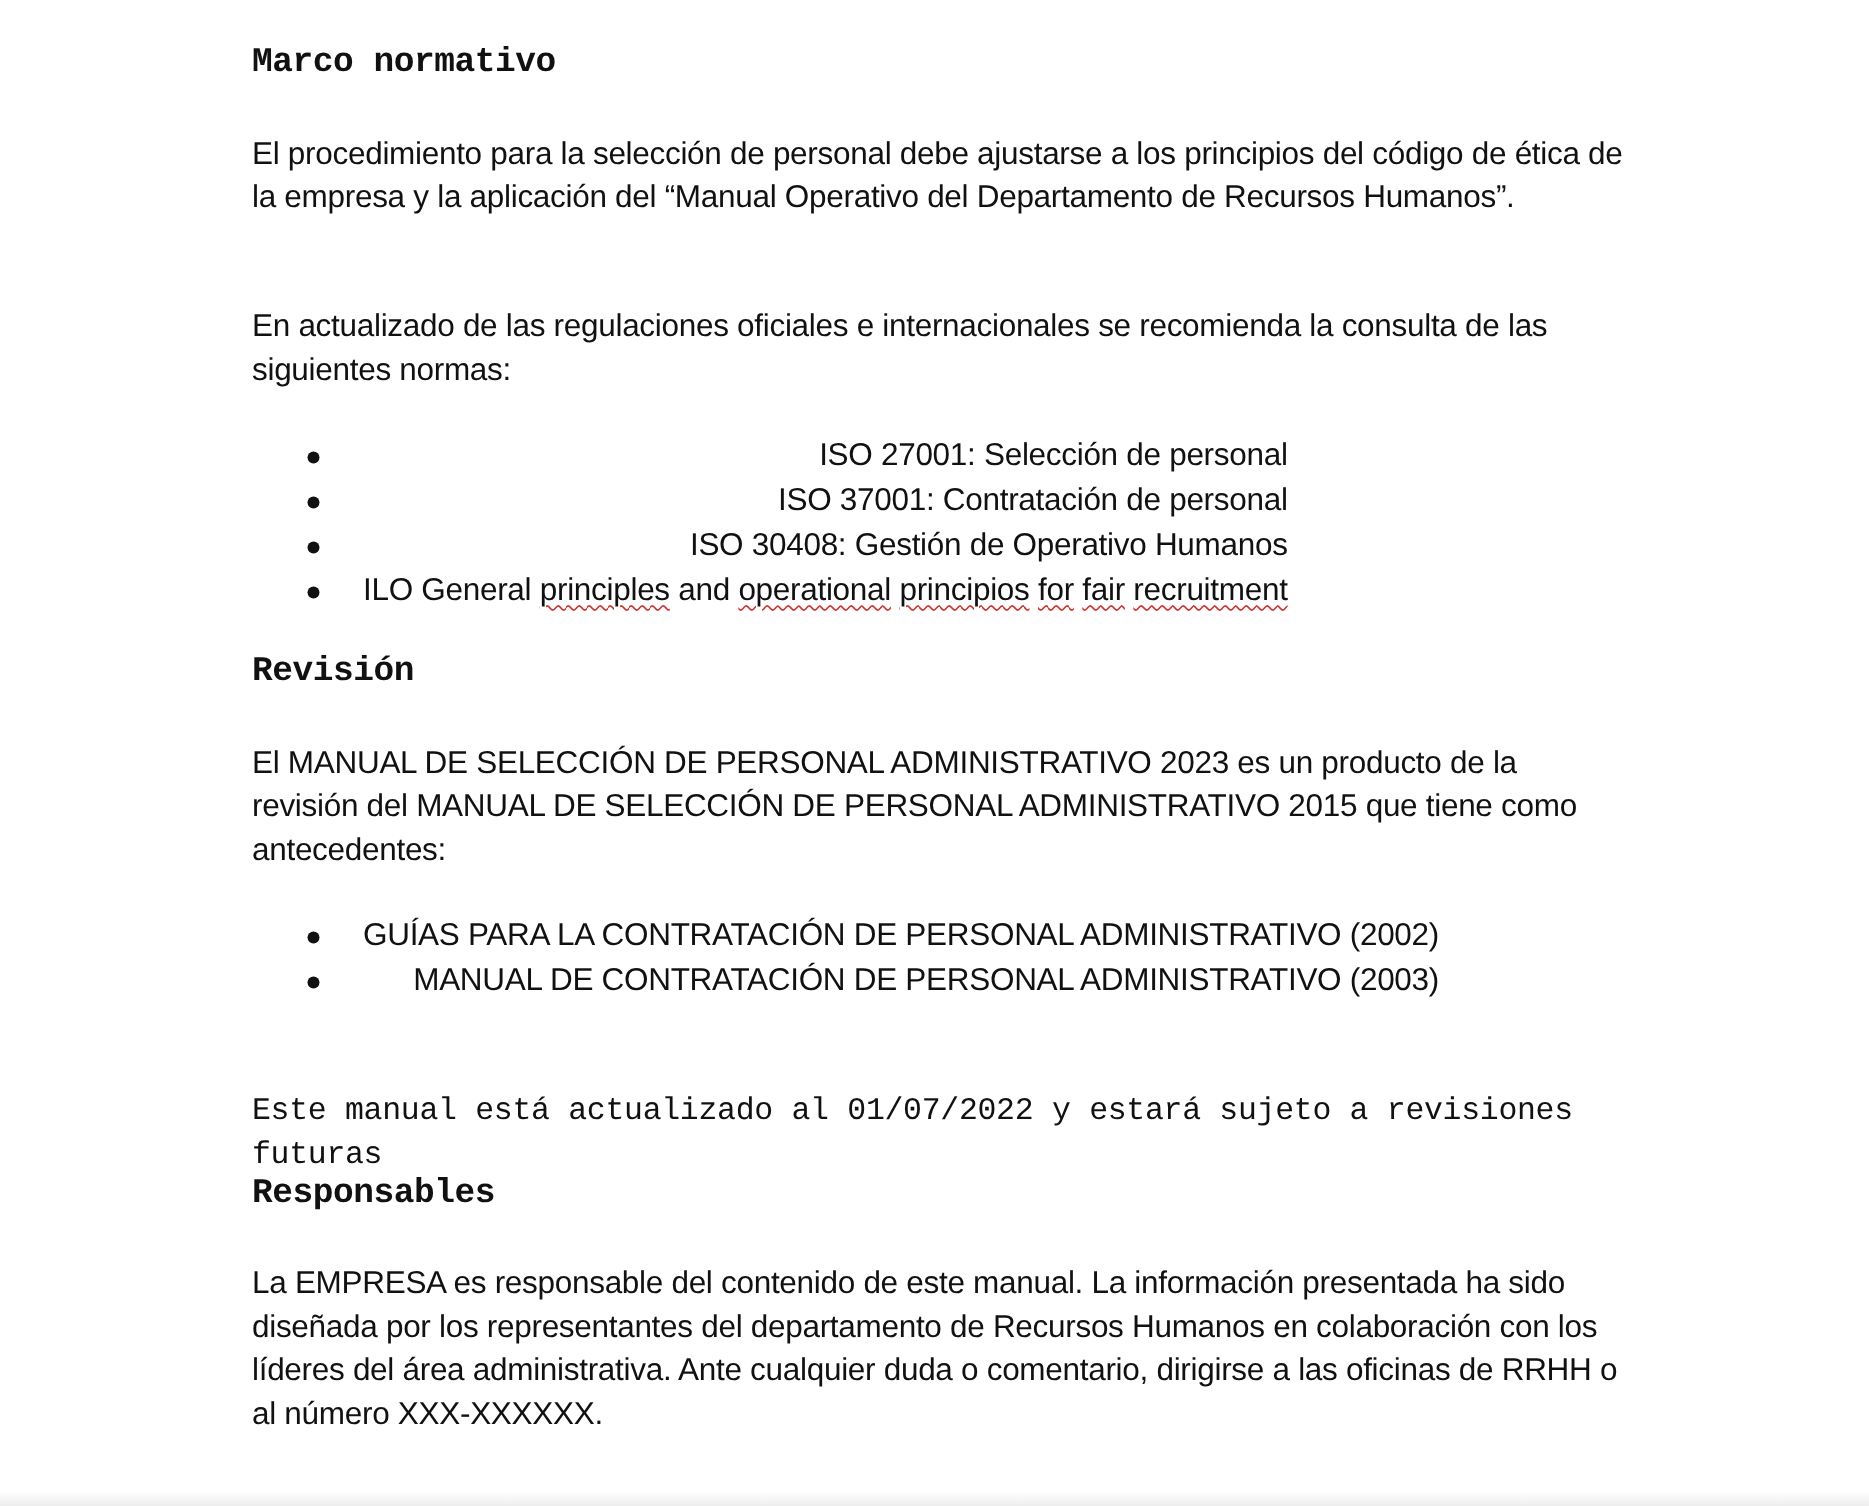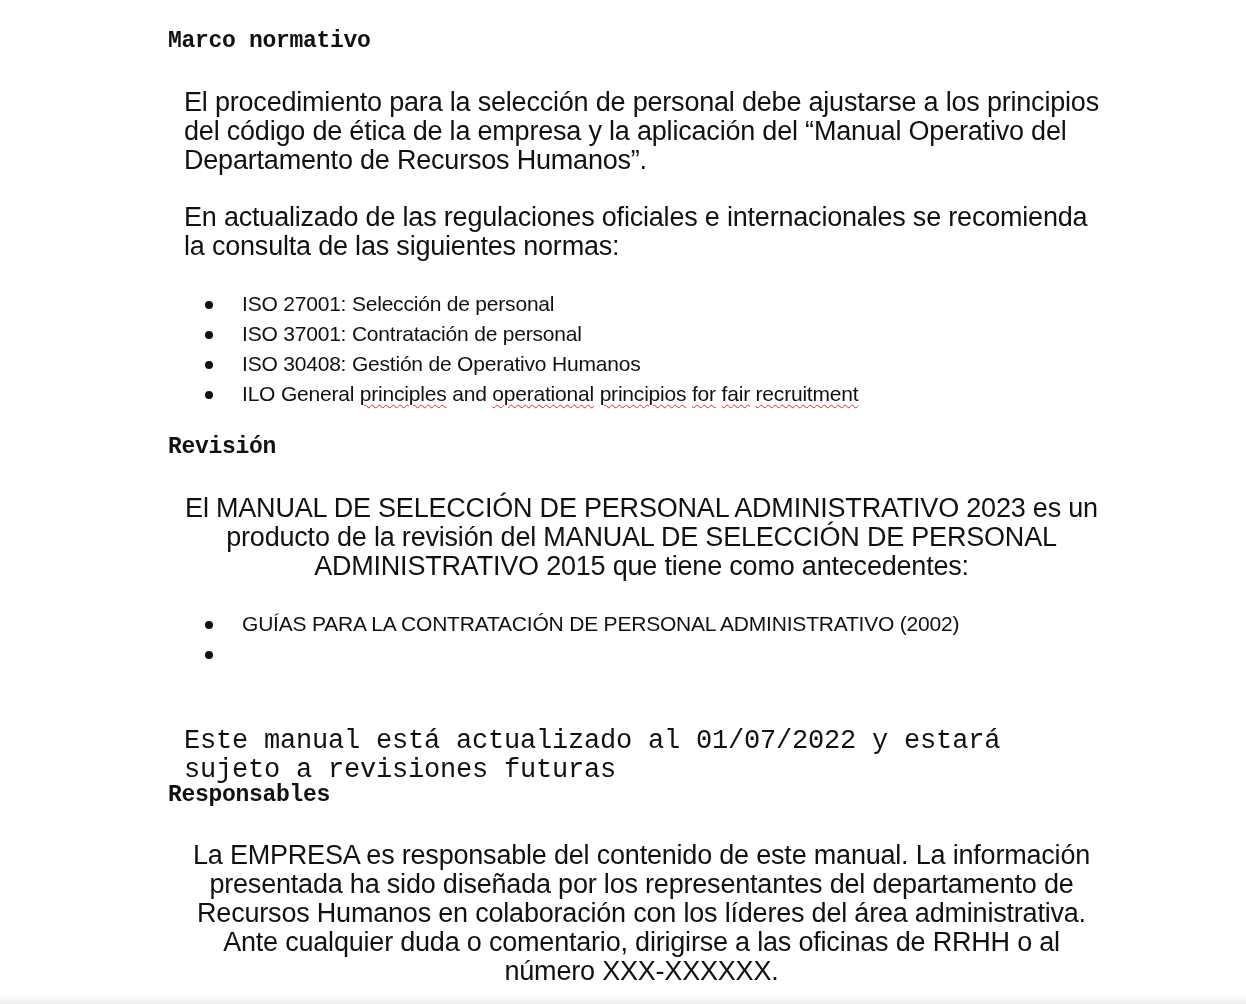--- a/index.html
+++ b/index.html
@@ -25,33 +25,34 @@
       font-weight: bold;
       font-size: 23px;
       letter-spacing: -0.3px;
       position: absolute;
       left: 0;
       margin: 0;
       font-family: Liberation Mono, monospace;
     }
     .para {
       position: absolute;
-      left: 16px;
+      left: 0;
       margin: 0;
-      font-size: 27px;
+      font-size: 21px;
       line-height: 29px;
       letter-spacing: -0.2px;
       width: 915px;
     }
     .list {
       position: absolute;
       left: 0;
       margin: 0;
       padding: 0;
       list-style: none;
+      text-align: right;
     }
     .list li {
       position: relative;
       padding-left: 74px;
       font-size: 21px;
       line-height: 30px;
       letter-spacing: -0.2px;
       white-space: nowrap;
     }
     .bullet {
@@ -102,33 +103,34 @@
       <span>ISO 30408: Gestión de Operativo Humanos</span>
     </li>
     <li>
       <span class="bullet"></span>
       <span>ILO General </span><span class="spell">principles</span><span> and </span><span class="spell">operational</span><span> </span><span class="spell">principios</span><span> </span><span class="spell">for</span><span> </span><span class="spell">fair</span><span> </span><span class="spell">recruitment</span>
     </li>
   </ul>
 
   <h2 class="heading" style="top:434px;">Revisión</h2>
 
-  <p class="para" style="top:494px;text-align:center;">El MANUAL DE SELECCIÓN DE PERSONAL ADMINISTRATIVO 2023 es un producto de la revisión del MANUAL DE SELECCIÓN DE PERSONAL ADMINISTRATIVO 2015 que tiene como antecedentes:</p>
+  <p class="para" style="top:494px;">El MANUAL DE SELECCIÓN DE PERSONAL ADMINISTRATIVO 2023 es un producto de la revisión del MANUAL DE SELECCIÓN DE PERSONAL ADMINISTRATIVO 2015 que tiene como antecedentes:</p>
 
   <ul class="list" style="top:609px;">
     <li>
       <span class="bullet"></span>
       <span>GUÍAS PARA LA CONTRATACIÓN DE PERSONAL ADMINISTRATIVO (2002)</span>
     </li>
     <li>
       <span class="bullet"></span>
+      <span>MANUAL DE CONTRATACIÓN DE PERSONAL ADMINISTRATIVO (2003)</span>
     </li>
   </ul>
 
   <p class="para" style="top:727px;font-family:Liberation Mono, monospace;">Este manual está actualizado al 01/07/2022 y estará sujeto a revisiones futuras</p>
 
   <h2 class="heading" style="top:782px;">Responsables</h2>
 
-  <p class="para" style="top:841px;text-align:center;">La EMPRESA es responsable del contenido de este manual. La información presentada ha sido diseñada por los representantes del departamento de Recursos Humanos en colaboración con los líderes del área administrativa. Ante cualquier duda o comentario, dirigirse a las oficinas de RRHH o al número XXX-XXXXXX.</p>
+  <p class="para" style="top:841px;">La EMPRESA es responsable del contenido de este manual. La información presentada ha sido diseñada por los representantes del departamento de Recursos Humanos en colaboración con los líderes del área administrativa. Ante cualquier duda o comentario, dirigirse a las oficinas de RRHH o al número XXX-XXXXXX.</p>
 
 </div>
 
 <div class="bottom-fade"></div>
 
 </body></html>

